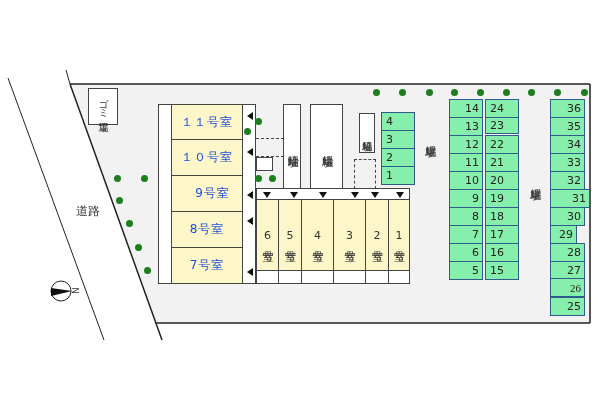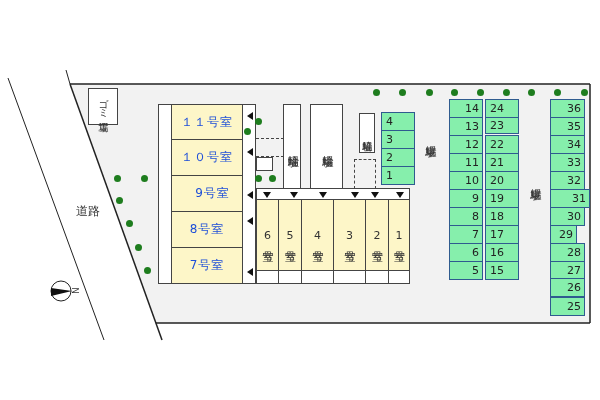--- a/index.html
+++ b/index.html
@@ -157,21 +157,21 @@
     <div class="pk r" style="left: 550px; top: 99px; width: 35px; height: 19px;">36</div>
     <div class="pk r" style="left: 550px; top: 117px; width: 35px; height: 19px;">35</div>
     <div class="pk r" style="left: 550px; top: 135px; width: 35px; height: 19px;">34</div>
     <div class="pk r" style="left: 550px; top: 153px; width: 35px; height: 19px;">33</div>
     <div class="pk r" style="left: 550px; top: 171px; width: 35px; height: 19px;">32</div>
     <div class="pk r" style="left: 550px; top: 189px; width: 40px; height: 19px;">31</div>
     <div class="pk r" style="left: 550px; top: 207px; width: 35px; height: 19px;">30</div>
     <div class="pk r" style="left: 550px; top: 225px; width: 27px; height: 19px;">29</div>
     <div class="pk r" style="left: 550px; top: 243px; width: 35px; height: 19px;">28</div>
     <div class="pk r" style="left: 550px; top: 261px; width: 35px; height: 19px;">27</div>
-    <div class="pk r" style="left: 550px; top: 278px; width: 35px; height: 19px;">26</div>
+    <div class="pk r" style="left: 550px; top: 278px; width: 35px; height: 19px; font-family: Liberation Serif, serif;">26</div>
     <div class="pk r" style="left: 550px; top: 297px; width: 35px; height: 19px;">25</div>
   </div>
 
 <div id="trees">
     <div class="dot" style="left: 114px; top: 175px;"></div>
     <div class="dot" style="left: 141px; top: 175px;"></div>
     <div class="dot" style="left: 116px; top: 197px;"></div>
     <div class="dot" style="left: 126px; top: 220px;"></div>
     <div class="dot" style="left: 135px; top: 244px;"></div>
     <div class="dot" style="left: 144px; top: 267px;"></div>

